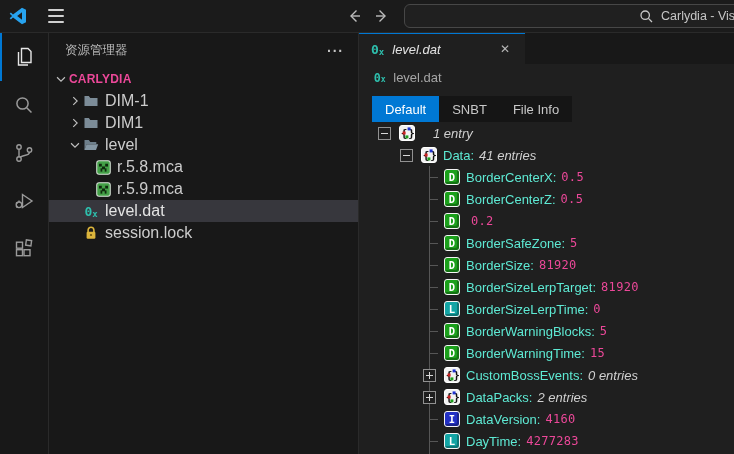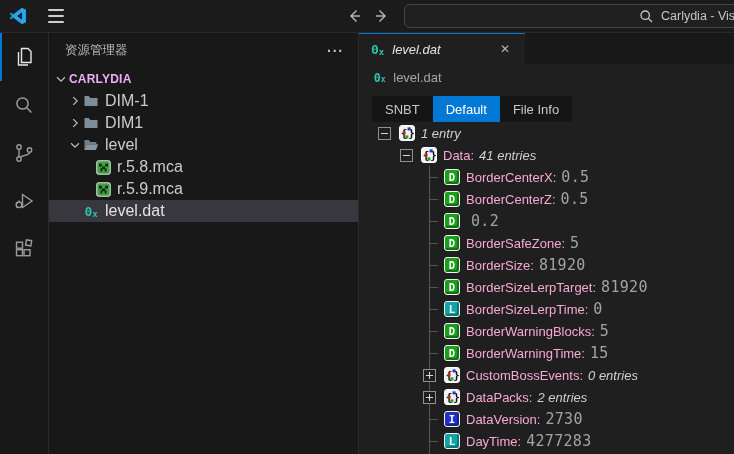--- a/index.html
+++ b/index.html
@@ -30,21 +30,21 @@
   
   .sidebar{position:absolute;left:49px;top:33px;width:309px;bottom:0;background:#181818;border-right:1px solid #2a2a2a;}
   .sidebar-header{height:35px;display:flex;align-items:center;padding:0 14px 0 16px;color:#bbbbbb;font-size:12.5px;justify-content:space-between;}
   .sidebar-title{flex:0 0 auto;}
   .more-actions{margin-left:auto;color:#c5c5c5;font-weight:bold;letter-spacing:1px;cursor:pointer;font-size:14px;line-height:10px;}
   .stree-row{height:22px;display:flex;align-items:center;color:#cccccc;cursor:pointer;white-space:nowrap;}
   .stree-row.selected{background:#37373d;color:#e4e4e4;}
   .stree-row .chev{width:16px;height:16px;flex:0 0 16px;display:flex;align-items:center;justify-content:center;color:#c0c0c0;}
   .stree-row .ficon{width:16px;height:16px;flex:0 0 16px;margin-right:6px;display:flex;align-items:center;justify-content:center;}
   .stree-row .lbl{font-size:16px;}
-  .stree-row.rootrow .lbl{font-weight:bold;font-size:12px;letter-spacing:.2px;color:#f0abfc;}
+  .stree-row.rootrow .lbl{font-weight:bold;font-size:12px;letter-spacing:.2px;color:#ec4899;}
   
   .hexicon{display:inline-flex;align-items:flex-end;color:#2ebfad;font-family:"DejaVu Sans Mono",monospace;font-weight:bold;line-height:1;}
   .hexicon .hz{font-size:13px;}
   .hexicon .hx{font-size:9px;transform:translateY(1px);}
   
   .editor{position:absolute;left:359px;top:33px;right:0;bottom:0;background:#1f1f1f;}
   .tabstrip{position:absolute;left:0;top:0;right:0;height:31px;background:#181818;display:flex;}
   .tab{width:166px;height:31px;background:#1f1f1f;border-top:1px solid #0078d4;display:flex;align-items:center;padding:0 12px;gap:8px;cursor:pointer;box-sizing:border-box;}
   .tab-label{font-style:italic;color:#e3e3e3;flex:1 1 auto;}
   .tab-close{color:#b6b6b6;font-size:12px;cursor:pointer;padding:1px 3px;border-radius:3px;}
@@ -57,23 +57,23 @@
   .nbt-tree{position:absolute;left:0;top:89px;right:0;bottom:0;overflow:hidden;}
   .nbt-guide{position:absolute;left:70px;top:44px;bottom:-4px;width:1px;background:#565656;}
   .nbt-row{height:22px;display:flex;align-items:center;white-space:nowrap;position:relative;cursor:pointer;}
   .nbt-row .exp{width:11px;height:11px;border:1px solid #919191;box-sizing:content-box;position:relative;flex:0 0 auto;background:#1f1f1f;z-index:1;cursor:pointer;}
   .nbt-row .exp::before{content:"";position:absolute;left:2px;right:2px;top:5px;height:1px;background:#d8d8d8;}
   .nbt-row .exp.plus::after{content:"";position:absolute;top:2px;bottom:2px;left:5px;width:1px;background:#d8d8d8;}
   .nbt-row .tick{width:13px;height:22px;position:relative;flex:0 0 auto;}
   .nbt-row .tick::before{content:"";position:absolute;left:6px;right:-2px;top:10.5px;height:1px;background:#565656;}
   .nbt-row .tagicon{width:16px;height:16px;flex:0 0 16px;margin-left:8px;margin-right:6px;display:flex;align-items:center;justify-content:center;z-index:1;}
   .tagletter{width:16px;height:16px;border:1px solid #f4f4f4;border-radius:3px;box-sizing:border-box;display:flex;align-items:center;justify-content:center;color:#fff;font:bold 10.5px "DejaVu Sans Mono",monospace;box-shadow:inset -2px -2px 0 rgba(0,0,0,.28);}
-  .nbt-key{color:#f9a8d4;text-align:right;}
+  .nbt-key{color:#5eead4;text-align:right;}
   .nbt-count{font-style:italic;color:#d0d0d0;margin-left:5px;}
-  .nbt-val{font-family:"DejaVu Sans Mono",monospace;font-size:15px;color:#a3a3a3;margin-left:5px;letter-spacing:.3px;}
+  .nbt-val{font-family:"DejaVu Sans Mono",monospace;font-size:12px;color:#ec4899;margin-left:5px;letter-spacing:.3px;}
   svg{display:block;}
 </style>
 </head>
 <body>
 
 <div class="titlebar">
   <span class="vscode-logo">
     <svg width="18" height="18" viewBox="0 0 18 18">
       <polygon points="13,0.8 17,2.8 17,15.2 13,17.2 4,10.6 1.9,12.4 0.7,11.3 3.1,9 0.7,6.7 1.9,5.6 4,7.4" fill="#27a3ef"></polygon>
       <polygon points="13,5.2 8.2,9 13,12.8" fill="#1b1b1b"></polygon>
@@ -252,20 +252,32 @@
         <span style="flex: 0 0 18px;"></span>
         <span style="flex: 0 0 16px;"></span>
         <span class="ficon">
           <span class="hexicon">
             <span class="hz">0</span>
             <span class="hx">x</span>
           </span>
         </span>
         <span class="lbl">level.dat</span>
       </div>
+      <div class="stree-row">
+        <span style="flex: 0 0 18px;"></span>
+        <span style="flex: 0 0 16px;"></span>
+        <span class="ficon">
+          <svg width="16" height="16" viewBox="0 0 16 16">
+            <path d="M5.1 7 V5.3 C5.1 3.5 6.3 2.3 8 2.3 C9.7 2.3 10.9 3.5 10.9 5.3 V7" stroke="#dcb53c" stroke-width="1.6" fill="none"></path>
+            <rect x="3.6" y="6.8" width="8.8" height="6.9" rx="1.2" fill="#dcb53c"></rect>
+            <circle cx="8" cy="10" r="1.1" fill="#6e530f"></circle>
+          </svg>
+        </span>
+        <span class="lbl">session.lock</span>
+      </div>
     </div>
 </div>
 
 <div class="editor">
   <div class="tabstrip">
     <div class="tab">
       <span class="hexicon">
           <span class="hz">0</span>
           <span class="hx">x</span>
         </span>
@@ -274,39 +286,39 @@
     </div>
   </div>
   <div class="breadcrumb">
     <span class="hexicon">
         <span class="hz">0</span>
         <span class="hx">x</span>
       </span>
     <span>level.dat</span>
   </div>
   <div class="viewtabs" id="viewtabs">
+      <span class="vtab active">Default</span>
       <span class="vtab">SNBT</span>
-      <span class="vtab active">Default</span>
       <span class="vtab">File Info</span>
     </div>
   <div class="nbt-tree" id="nbt-tree">
     <div class="nbt-guide"></div>
   <div class="nbt-row" style="padding-left: 19px;">
         <span class="exp"></span>
         <span class="tagicon">
           <svg width="16" height="16" viewBox="0 0 16 16">
             <rect x="0.5" y="0.5" width="15" height="15" rx="2.5" fill="#f2f2f2" stroke="#ffffff"></rect>
             <text x="1.8" y="11.8" font-size="11" font-weight="bold" font-family="monospace" fill="#101010">{</text>
             <text x="9.2" y="11.8" font-size="11" font-weight="bold" font-family="monospace" fill="#101010">}</text>
             <rect x="8.6" y="2.4" width="3" height="3" fill="#2033d0"></rect>
             <rect x="3.6" y="6.5" width="3" height="3" fill="#cc2020"></rect>
             <rect x="6.4" y="10.4" width="3" height="3" fill="#1fa01f"></rect>
           </svg>
         </span>
-        <span class="nbt-count" style="margin-left: 0px;">1 entry</span>
+        <span class="nbt-count" style="margin-left: 12px;">1 entry</span>
       </div>
       <div class="nbt-row" style="padding-left: 41px;">
         <span class="exp"></span>
         <span class="tagicon">
           <svg width="16" height="16" viewBox="0 0 16 16">
             <rect x="0.5" y="0.5" width="15" height="15" rx="2.5" fill="#f2f2f2" stroke="#ffffff"></rect>
             <text x="1.8" y="11.8" font-size="11" font-weight="bold" font-family="monospace" fill="#101010">{</text>
             <text x="9.2" y="11.8" font-size="11" font-weight="bold" font-family="monospace" fill="#101010">}</text>
             <rect x="8.6" y="2.4" width="3" height="3" fill="#2033d0"></rect>
             <rect x="3.6" y="6.5" width="3" height="3" fill="#cc2020"></rect>
@@ -416,21 +428,21 @@
         </span>
         <span class="nbt-key">DataPacks:</span>
         <span class="nbt-count">2 entries</span>
       </div>
       <div class="nbt-row" style="padding-left: 64px;">
         <span class="tick"></span>
         <span class="tagicon">
           <span class="tagletter" style="background:#2230c4">I</span>
         </span>
         <span class="nbt-key">DataVersion:</span>
-        <span class="nbt-val">2730</span>
+        <span class="nbt-val">4160</span>
       </div>
       <div class="nbt-row" style="padding-left: 64px;">
         <span class="tick"></span>
         <span class="tagicon">
           <span class="tagletter" style="background:#13a5a5">L</span>
         </span>
         <span class="nbt-key">DayTime:</span>
         <span class="nbt-val">4277283</span>
       </div>
     </div>

